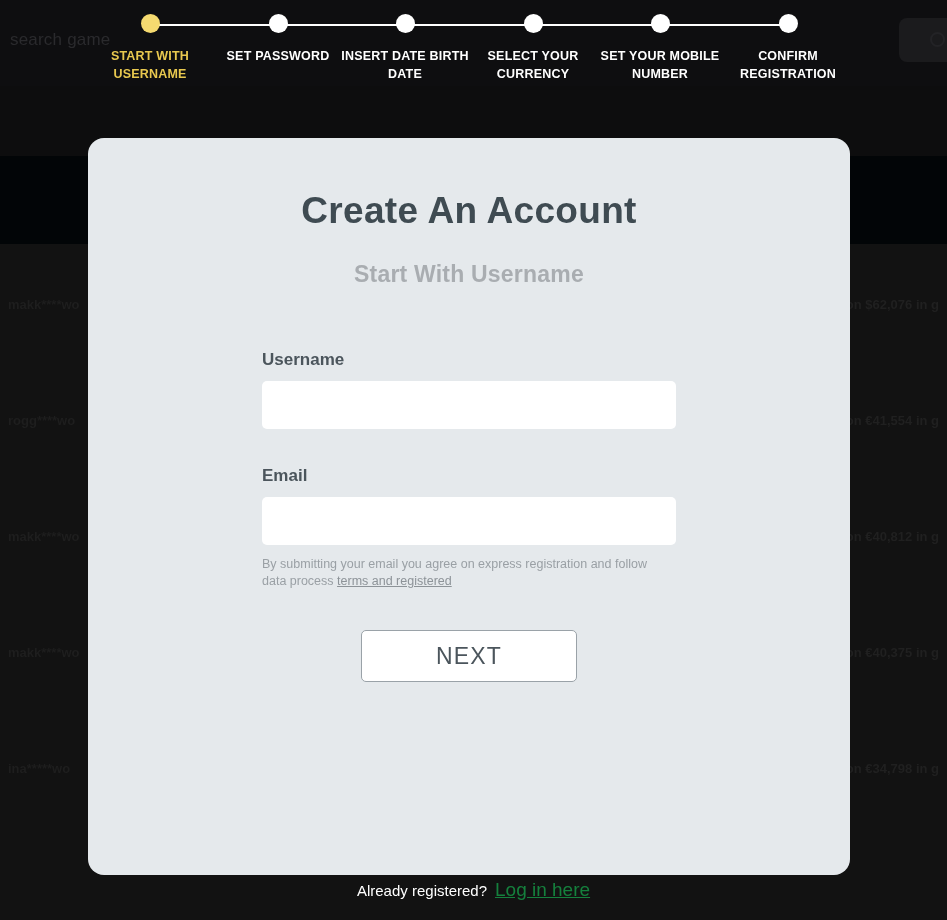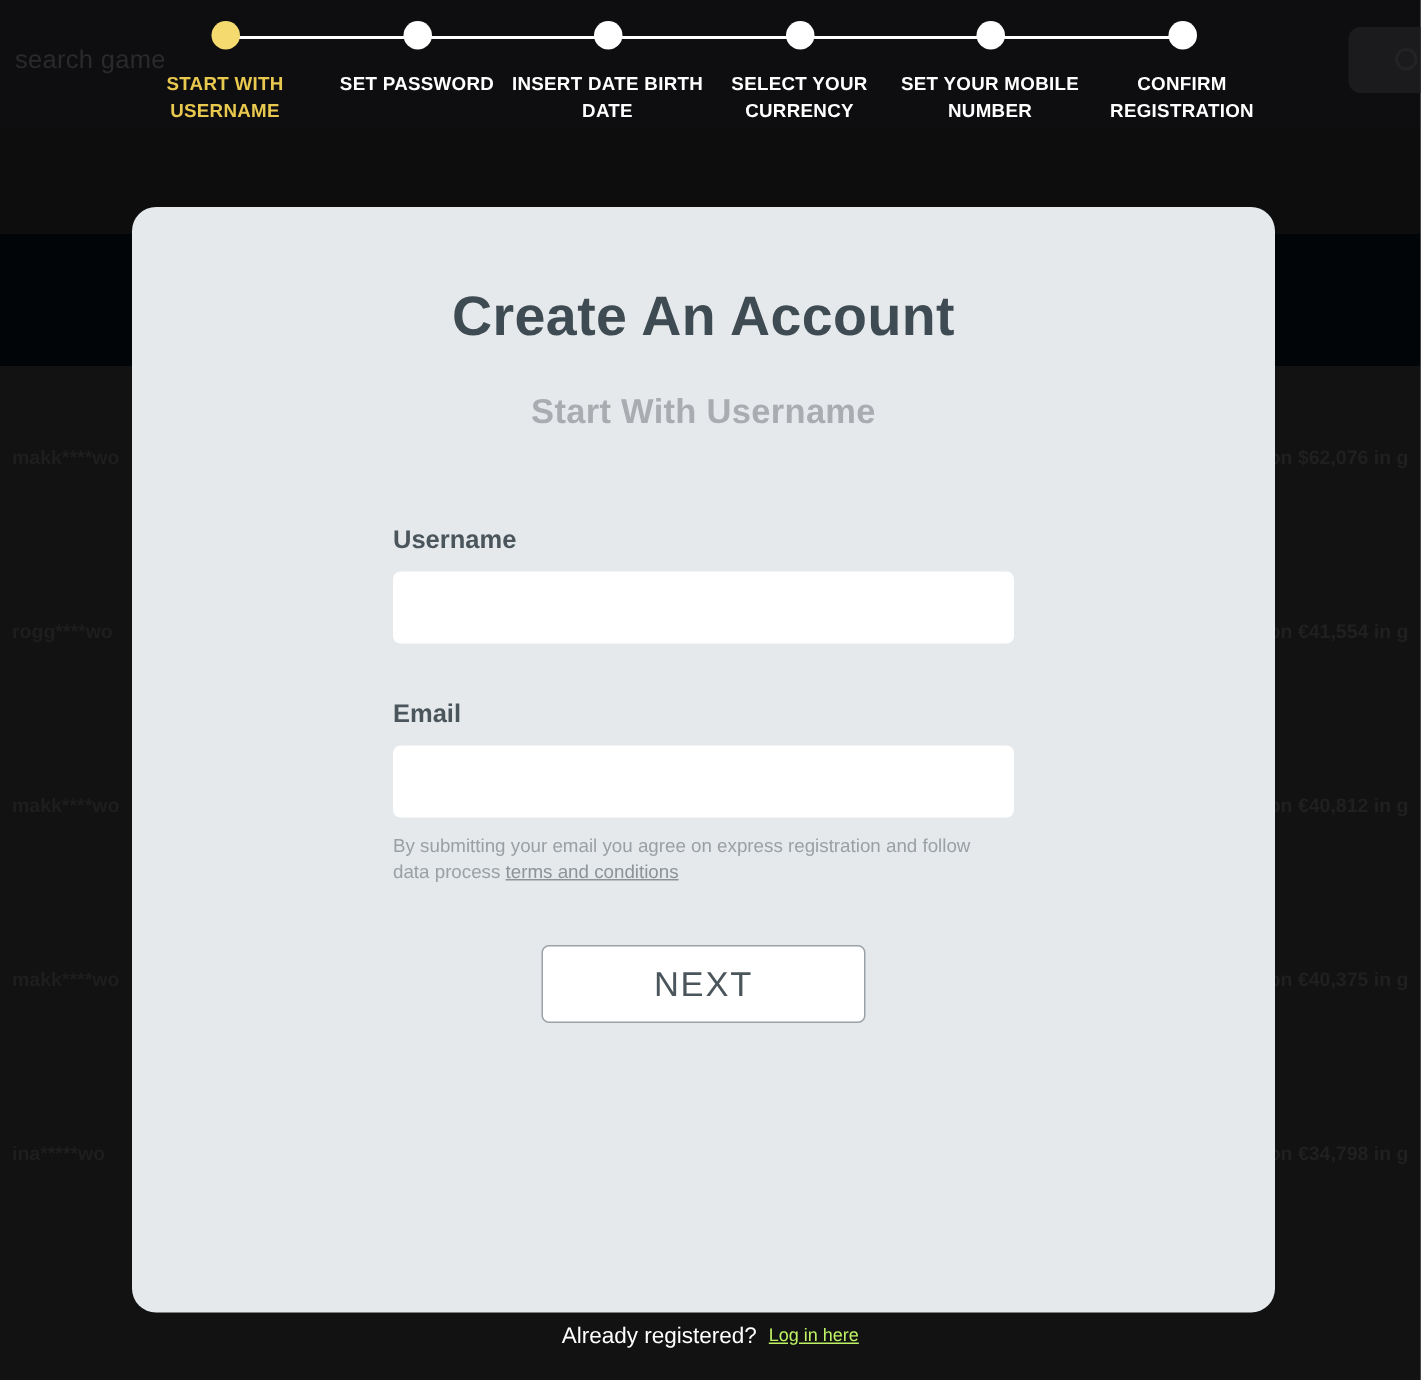--- a/index.html
+++ b/index.html
@@ -248,23 +248,23 @@
     height: 60px;
     display: flex;
     align-items: center;
     justify-content: center;
     gap: 8px;
     z-index: 6;
     font-size: 15px;
     color: #ffffff;
   }
   #footer a {
-    color: #bef264;
+    color: #15803d;
     text-decoration: underline;
-    font-size: 12px;
+    font-size: 19px;
   }
 </style>
 </head>
 <body>
 
 <div id="page-bg">
   <div class="bg-band-a"></div>
   <div class="bg-band-b"></div>
   <div class="bg-band-c"></div>
 
@@ -345,21 +345,21 @@
 
     <div class="field-gap"></div>
 
     <div>
       <div class="field-label">Email</div>
       <input class="text-input" type="text" placeholder="" style="">
     </div>
 
     <div class="disclaimer">
       <span>By submitting your email you agree on express registration and follow data process</span>
-      <a href="#">terms and conditions</a>
+      <a href="#">terms and registered</a>
     </div>
 
     <div class="next-wrap">
       <button class="next-button">NEXT</button>
     </div>
 
   </div>
 </div>
 
 <div id="footer">

